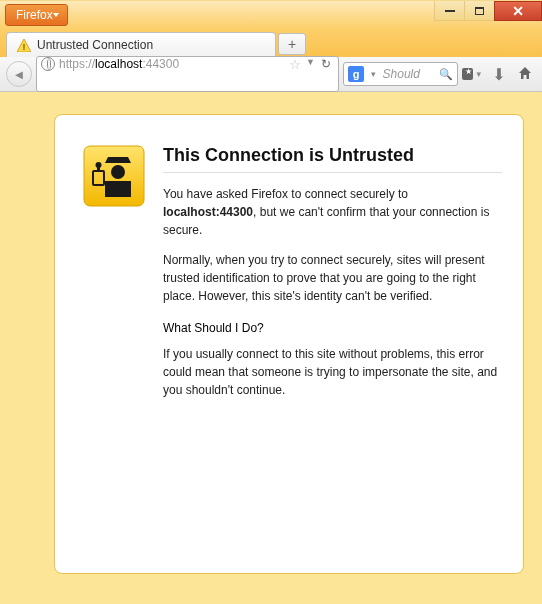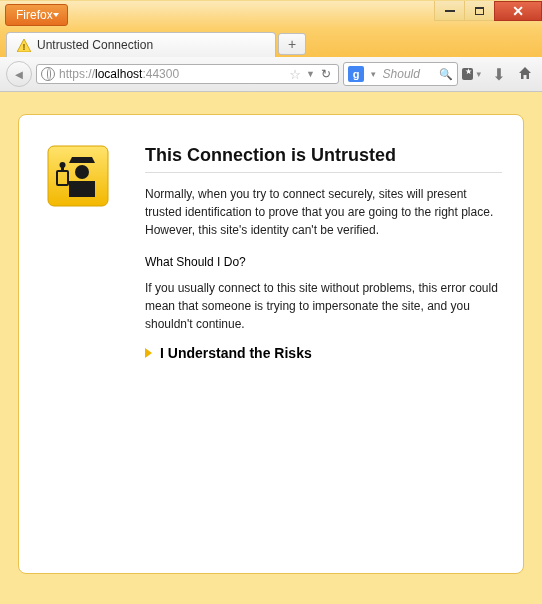--- a/index.html
+++ b/index.html
@@ -15,40 +15,40 @@
 .max-icon { width: 9px; height: 8px; border: 1px solid #333; border-top: 2px solid #333; }
 
 .tabbar { height: 28px; background: linear-gradient(#fccf6a, #fac24e); display: flex; align-items: flex-end; padding-left: 6px; gap: 2px; }
 .tab { background: linear-gradient(#fefefe, #f1f1f1); border: 1px solid #bfbfbf; border-bottom: none; border-radius: 4px 4px 0 0; padding: 5px 10px; display: flex; align-items: center; gap: 6px; font-size: 12px; color: #333; width: 270px; height: 25px; }
 .newtab { width: 28px; height: 22px; background: linear-gradient(#fafafa, #ececec); border: 1px solid #bfbfbf; border-radius: 3px; display: flex; align-items: center; justify-content: center; color: #666; font-size: 14px; margin-bottom: 2px; }
 .warn-tri { width: 14px; height: 13px; position: relative; }
 .warn-tri svg { width: 14px; height: 13px; }
 
 .toolbar { height: 35px; background: linear-gradient(#f8f8f8, #e8e8e8); border-bottom: 1px solid #c5c5c5; display: flex; align-items: center; padding: 0 6px; gap: 4px; }
 .nav-arrow { width: 26px; height: 26px; border-radius: 50%; border: 1px solid #c8c8c8; background: linear-gradient(#fafafa, #e6e6e6); display: flex; align-items: center; justify-content: center; color: #888; font-size: 13px; }
-.urlbar { flex: 1; height: 20px; background: #fff; border: 1px solid #b0b0b0; border-radius: 3px; display: flex; align-items: center; padding: 0 4px; }
+.urlbar { flex: 1; height: 36px; background: #fff; border: 1px solid #b0b0b0; border-radius: 3px; display: flex; align-items: flex-start; padding: 0 4px; }
 .globe { width: 14px; height: 14px; border: 1px solid #888; border-radius: 50%; margin-right: 4px; position: relative; }
 .globe::before { content: ""; position: absolute; left: 5px; top: 0; width: 2px; height: 12px; border-left: 1px solid #888; border-right: 1px solid #888; border-radius: 50%; }
 .url-text { flex: 1; font-size: 12px; color: #999; }
 .url-text .host { color: #000; }
 .star { color: #bbb; font-size: 13px; margin: 0 2px; }
 .dropdown-v { color: #888; font-size: 9px; margin: 0 3px; }
 .reload { color: #666; font-size: 12px; margin: 0 3px; }
 .searchbar { width: 115px; height: 24px; background: #fff; border: 1px solid #b0b0b0; border-radius: 3px; display: flex; align-items: center; padding: 0 4px; gap: 4px; }
 .g-icon { width: 16px; height: 16px; background: #4285f4; color: #fff; font-size: 11px; font-weight: bold; display: flex; align-items: center; justify-content: center; border-radius: 2px; }
 .search-ph { color: #999; font-style: italic; font-size: 12px; flex: 1; }
 .mag { color: #888; font-size: 11px; }
 .tool-icon { width: 22px; height: 22px; display: flex; align-items: center; justify-content: center; color: #555; }
 .bm-icon { position: relative; width: 14px; height: 12px; background: #666; border-radius: 2px; }
 .bm-icon::after { content: "★"; position: absolute; color: #fff; font-size: 8px; left: 3px; top: -1px; }
 .dl-arrow { font-size: 16px; color: #777; }
 .home-icon svg { width: 16px; height: 16px; }
 
 .content { background: #fce597; padding: 22px 18px 30px 18px; height: calc(604px - 29px - 28px - 35px); }
-.card { background: #fff; border: 1px solid #e8c14f; border-radius: 8px; padding: 30px 21px 40px 28px; height: 100%; display: flex; gap: 36px; }
+.card { background: #fff; border: 1px solid #e8c14f; border-radius: 8px; padding: 30px 21px 40px 28px; height: 100%; display: flex; gap: 18px; margin-left: 36px; }
 .badge { width: 62px; height: 62px; flex-shrink: 0; }
 .body { flex: 1; }
 h1 { font-size: 18px; font-weight: bold; color: #111; border-bottom: 1px solid #ddd; padding-bottom: 6px; margin-bottom: 12px; }
 .para { font-size: 12px; color: #222; line-height: 1.5; margin-bottom: 12px; }
 h2 { font-size: 12px; font-weight: normal; margin: 16px 0 10px 0; }
 .btn { font-size: 12px; padding: 2px 8px; background: linear-gradient(#f5f5f5, #e4e4e4); border: 1px solid #a9a9a9; margin-bottom: 16px; }
 .expander { display: flex; align-items: center; gap: 8px; font-size: 14px; font-weight: bold; margin: 12px 0; cursor: pointer; }
 .exp-tri { width: 0; height: 0; border-top: 5px solid transparent; border-bottom: 5px solid transparent; border-left: 7px solid #f0b400; }
 </style>
 </head>
@@ -132,22 +132,19 @@
         <path d="M25 12 L45 12 L48 18 L22 18 Z" fill="#1a1a1a"></path>
         <circle cx="35" cy="27" r="7" fill="#1a1a1a"></circle>
         <path d="M22 36 L48 36 L48 52 L22 52 Z" fill="#1a1a1a"></path>
         <rect x="10" y="26" width="11" height="14" rx="1" fill="none" stroke="#1a1a1a" stroke-width="2"></rect>
         <rect x="14" y="20" width="3" height="7" fill="#1a1a1a"></rect>
         <circle cx="15.5" cy="20" r="3" fill="#1a1a1a"></circle>
       </svg>
     </div>
     <div class="body">
       <h1>This Connection is Untrusted</h1>
+      <p class="para"><span>You have asked Firefox to connect securely to </span><b>localhost:44300</b><span>, but we can't confirm that your connection is secure.</span></p>
       <p class="para">Normally, when you try to connect securely, sites will present trusted identification to prove that you are going to the right place. However, this site's identity can't be verified.</p>
       <h2>What Should I Do?</h2>
       <p class="para">If you usually connect to this site without problems, this error could mean that someone is trying to impersonate the site, and you shouldn't continue.</p>
-      <div class="expander">
-        <span class="exp-tri"></span>
-        <span>I Understand the Risks</span>
-      </div>
     </div>
   </div>
 </div>
 
 </body></html>

